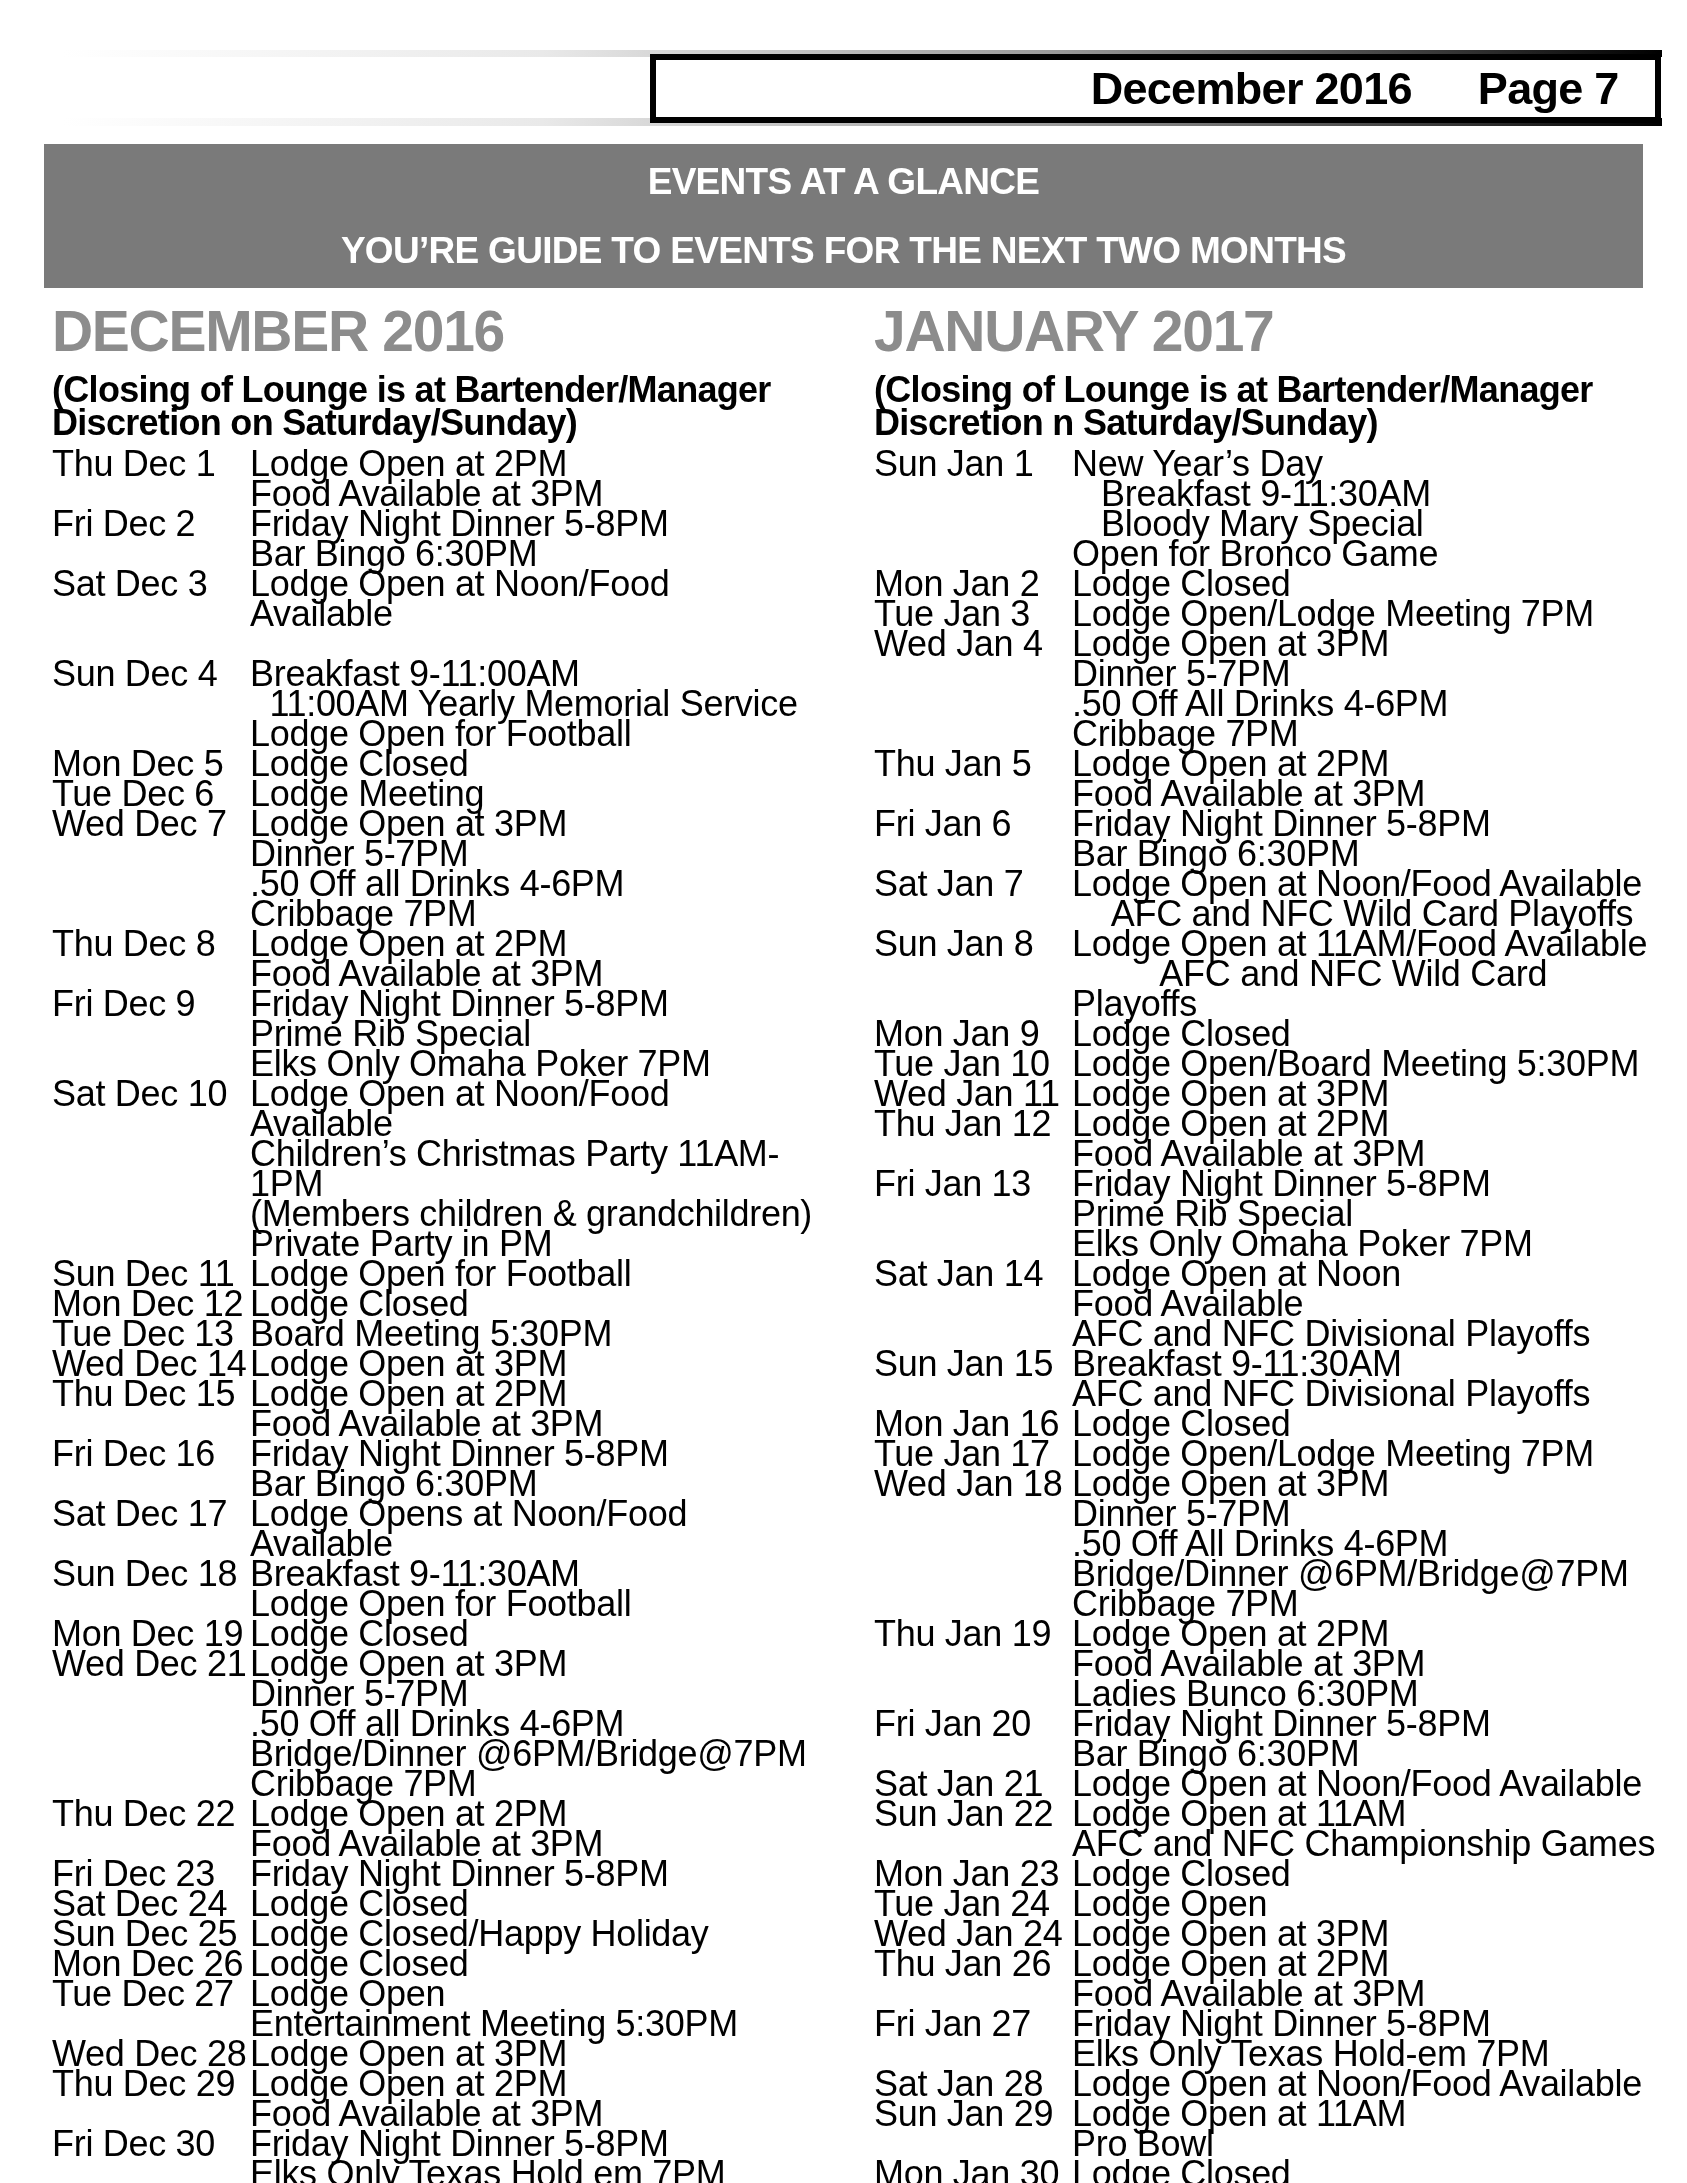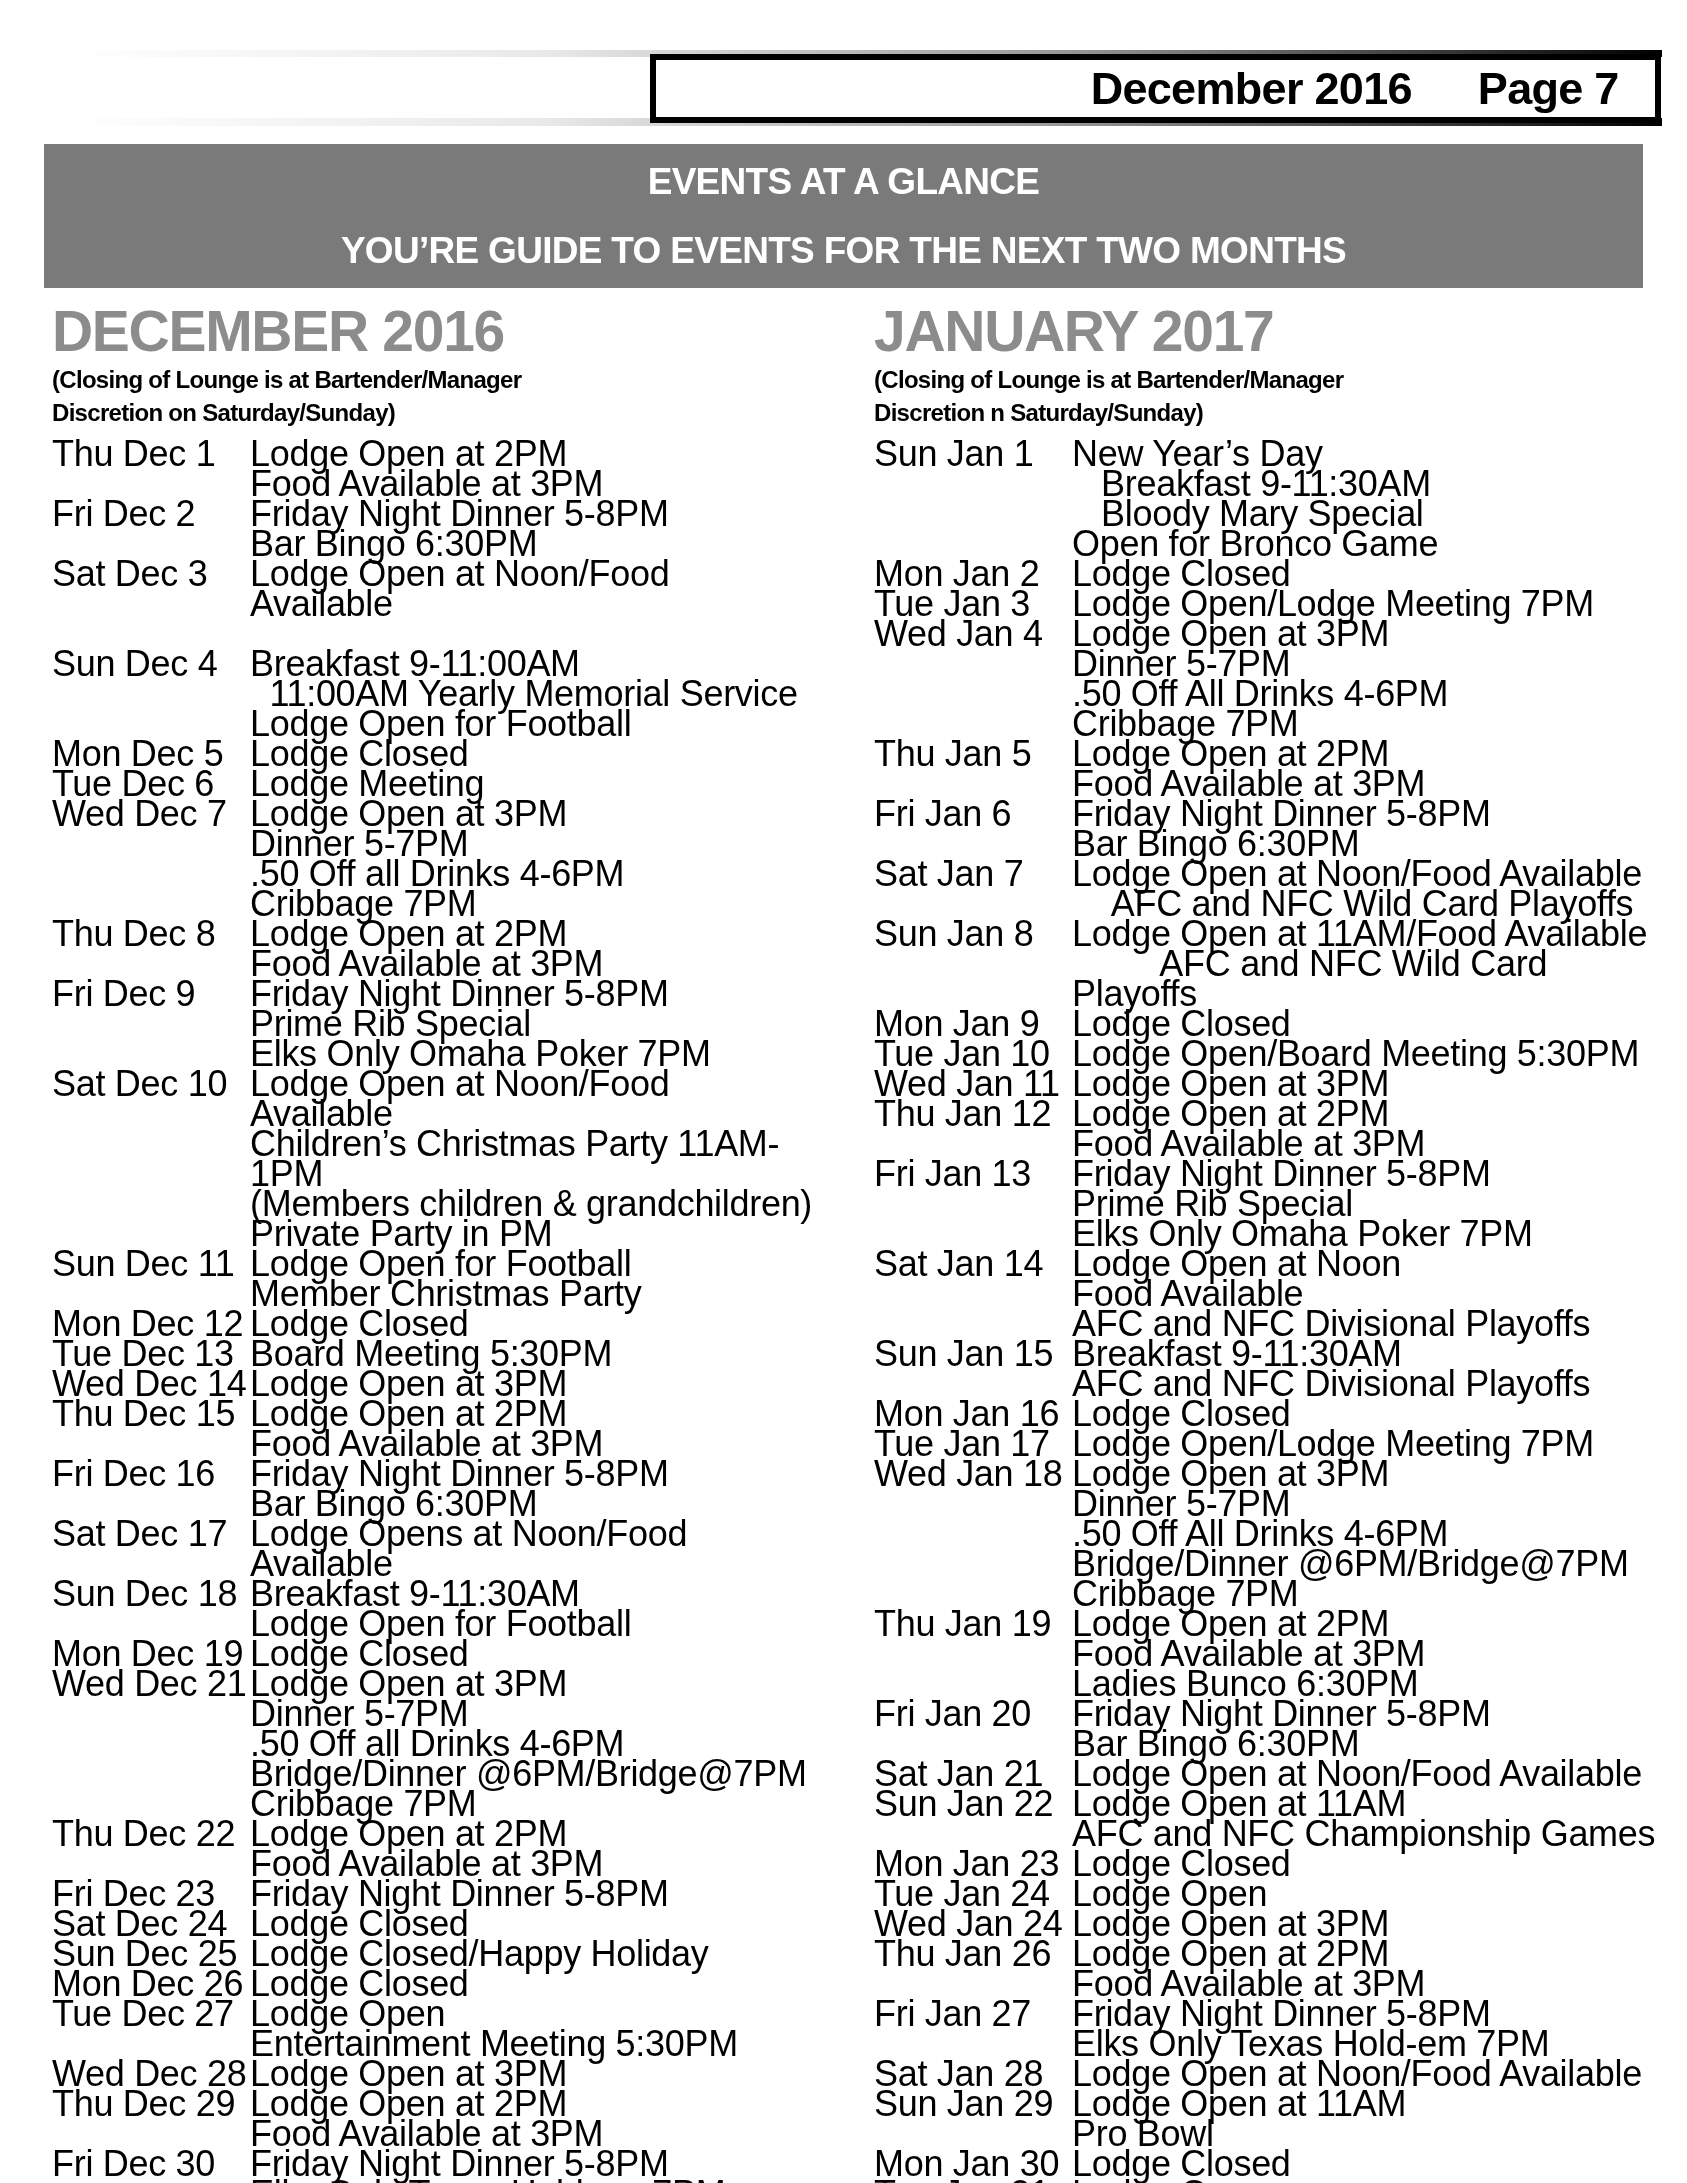--- a/index.html
+++ b/index.html
@@ -49,22 +49,22 @@
   .columns > .month:first-child { width: 761px; }
   .columns > .month:last-child  { width: 791px; }
 
   .month-title {
     margin: 0; font-weight: bold;
     font-size: 57px; line-height: 57px; letter-spacing: -1.3px;
     color: var(--month-title, #8c8c8c);
     white-space: nowrap;
   }
   .month-note {
-    font-weight: bold; font-size: 24px; line-height: 33px;
-    letter-spacing: -0.7px; margin-top: 3px;
+    font-weight: bold; font-size: 36px; line-height: 33px;
+    letter-spacing: -0.7px; margin-top: 13px;
   }
   .note-line { white-space: pre-wrap; }
 
   .events { margin-top: 10.6px; font-size: 36px; line-height: 30px; letter-spacing: -0.3px; }
   .row  { display: flex; }
   .day  { flex: 0 0 198px; white-space: pre; }
   .lines{ flex: 1; min-width: 0; }
   .line { min-height: 30px; white-space: pre-wrap; }
 </style>
 </head>
@@ -170,21 +170,20 @@
               <div class="line">Lodge Open at Noon/Food Available</div>
               <div class="line">Children’s Christmas Party 11AM-1PM</div>
               <div class="line">(Members children &amp; grandchildren)</div>
               <div class="line">Private Party in PM</div>
             </div>
           </div>
           <div class="row">
             <div class="day">Sun Dec 11</div>
             <div class="lines">
               <div class="line">Lodge Open for Football</div>
-              <div class="line">Member Christmas Party</div>
             </div>
           </div>
           <div class="row">
             <div class="day">Mon Dec 12</div>
             <div class="lines">
               <div class="line">Lodge Closed</div>
             </div>
           </div>
           <div class="row">
             <div class="day">Tue Dec 13</div>

